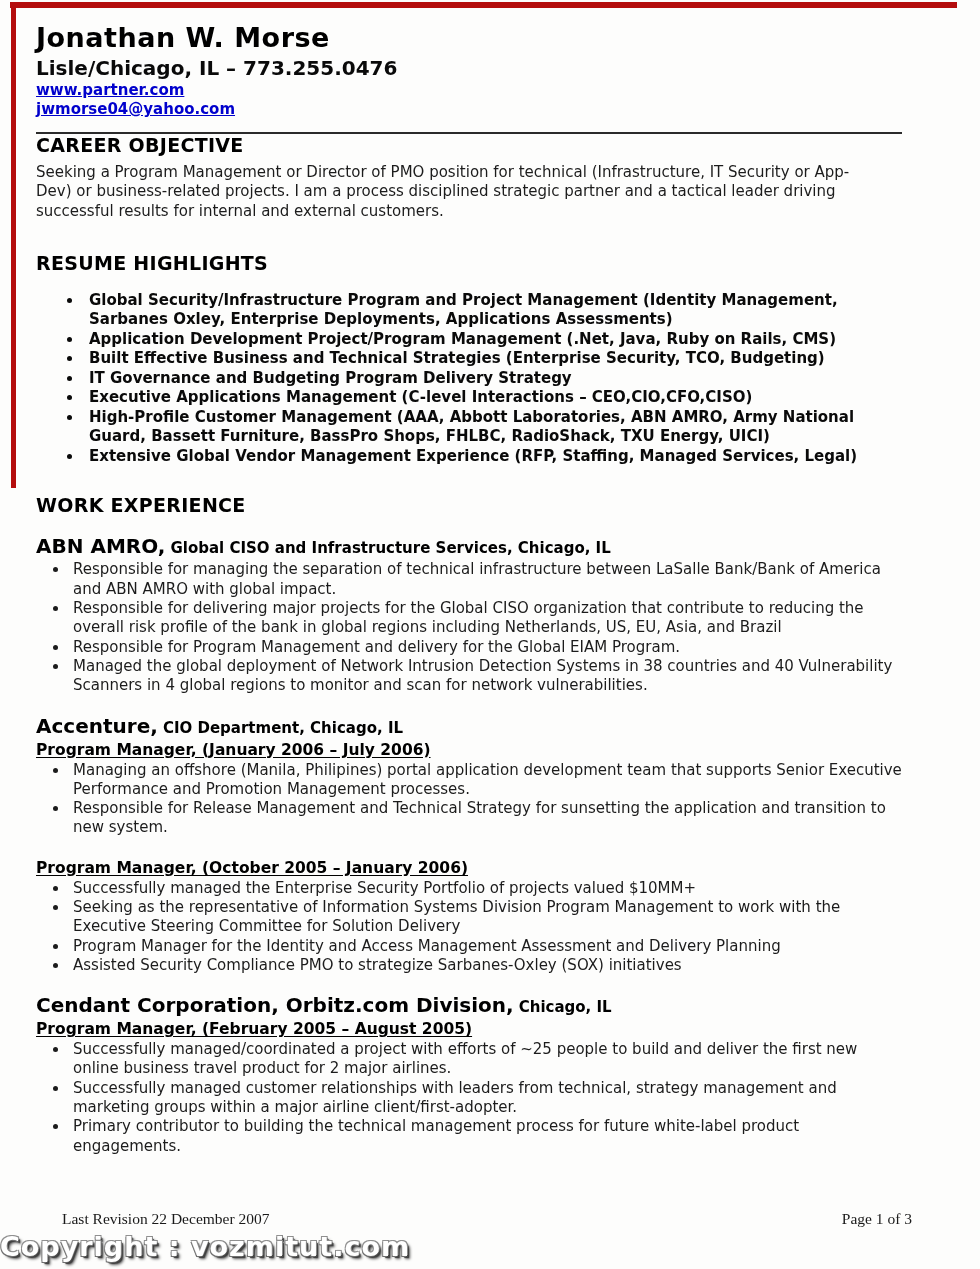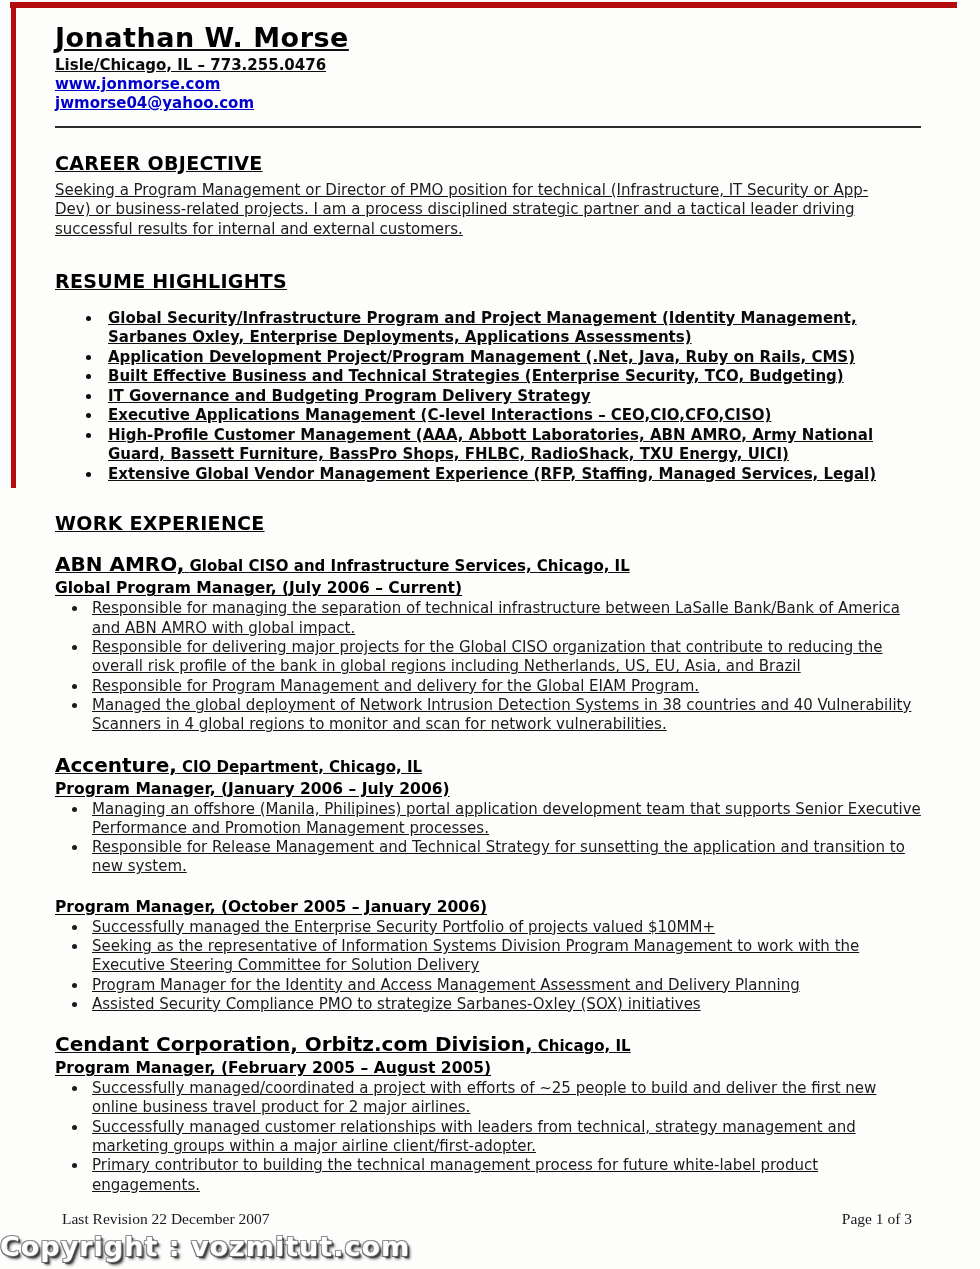--- a/index.html
+++ b/index.html
@@ -16,33 +16,33 @@
   }
   
   .accent-top {
     position: absolute; left: 10px; top: 2px;
     width: 947px; height: 6px; background: #b40d0d;
   }
   .accent-left {
     position: absolute; left: 11px; top: 2px;
     width: 5px; height: 486px; background: #b40d0d;
   }
-  .content { position: relative; padding: 22px 58px 0 55px; text-decoration: underline; }
+  .content { position: relative; padding: 22px 58px 0 36px; }
 
   .name { font-size: 27px; font-weight: bold; color: #000; line-height: 1.15; letter-spacing: 0.5px; }
-  .contact { font-size: 15px; font-weight: bold; margin-top: 3px; color: #0a0a0a; }
+  .contact { font-size: 20px; font-weight: bold; margin-top: 3px; color: #0a0a0a; }
   .link {
     display: block; font-size: 15px; font-weight: bold;
     color: #0000cc; text-decoration: underline; line-height: 1.15;
     margin-top: 2px; width: fit-content;
   }
   .divider { margin-top: 13px; width: 866px; border-top: 2px solid #2b2b2b; }
 
   .section-heading { font-size: 19px; font-weight: bold; color: #000; letter-spacing: 0.3px; }
-  .h-objective { margin-top: 24px; }
+  .h-objective { }
   .h-highlights { margin-top: 30px; }
   .h-work { margin-top: 28px; }
 
   .objective-text { margin-top: 7px; font-size: 15px; line-height: 19.8px; max-width: 848px; color: #1c1c1c; }
 
   ul.highlights { margin-top: 17px; padding-left: 47px; list-style: disc outside; }
   ul.highlights li {
     font-size: 15px; font-weight: bold; line-height: 19.5px;
     max-width: 800px; color: #0a0a0a; padding-left: 6px;
   }
@@ -83,21 +83,21 @@
 
 <div class="page">
   <div class="accent-top"></div>
   <div class="accent-left"></div>
 
   <div class="content">
 
     <div>
       <div class="name">Jonathan W. Morse</div>
       <div class="contact">Lisle/Chicago, IL – 773.255.0476</div>
-      <a class="link" href="#">www.jonmorse.com</a>
+      <a class="link" href="#">www.partner.com</a>
       <a class="link" href="#">jwmorse04@yahoo.com</a>
       <div class="divider"></div>
     </div>
 
     <div class="section-heading h-objective">CAREER OBJECTIVE</div>
     <p class="objective-text">Seeking a Program Management or Director of PMO position for technical (Infrastructure, IT Security or App-Dev) or business-related projects. I am a process disciplined strategic partner and a tactical leader driving successful results for internal and external customers.</p>
 
     <div class="section-heading h-highlights">RESUME HIGHLIGHTS</div>
     <ul class="highlights">
       <li>Global Security/Infrastructure Program and Project Management (Identity Management, Sarbanes Oxley, Enterprise Deployments, Applications Assessments)</li>
@@ -109,21 +109,20 @@
       <li>Extensive Global Vendor Management Experience (RFP, Staffing, Managed Services, Legal)</li>
     </ul>
 
     <div class="section-heading h-work">WORK EXPERIENCE</div>
 
     <div class="job first">
       <div class="company-line">
         <span class="company-name">ABN AMRO,</span>
         <span class="company-detail">Global CISO and Infrastructure Services, Chicago, IL</span>
       </div>
-      <span class="job-title">Global Program Manager, (July 2006 – Current)</span>
       <ul class="job-bullets">
         <li>Responsible for managing the separation of technical infrastructure between LaSalle Bank/Bank of America and ABN AMRO with global impact.</li>
         <li>Responsible for delivering major projects for the Global CISO organization that contribute to reducing the overall risk profile of the bank in global regions including Netherlands, US, EU, Asia, and Brazil</li>
         <li>Responsible for Program Management and delivery for the Global EIAM Program.</li>
         <li>Managed the global deployment of Network Intrusion Detection Systems in 38 countries and 40 Vulnerability Scanners in 4 global regions to monitor and scan for network vulnerabilities.</li>
       </ul>
     </div>
 
     <div class="job">
       <div class="company-line">

